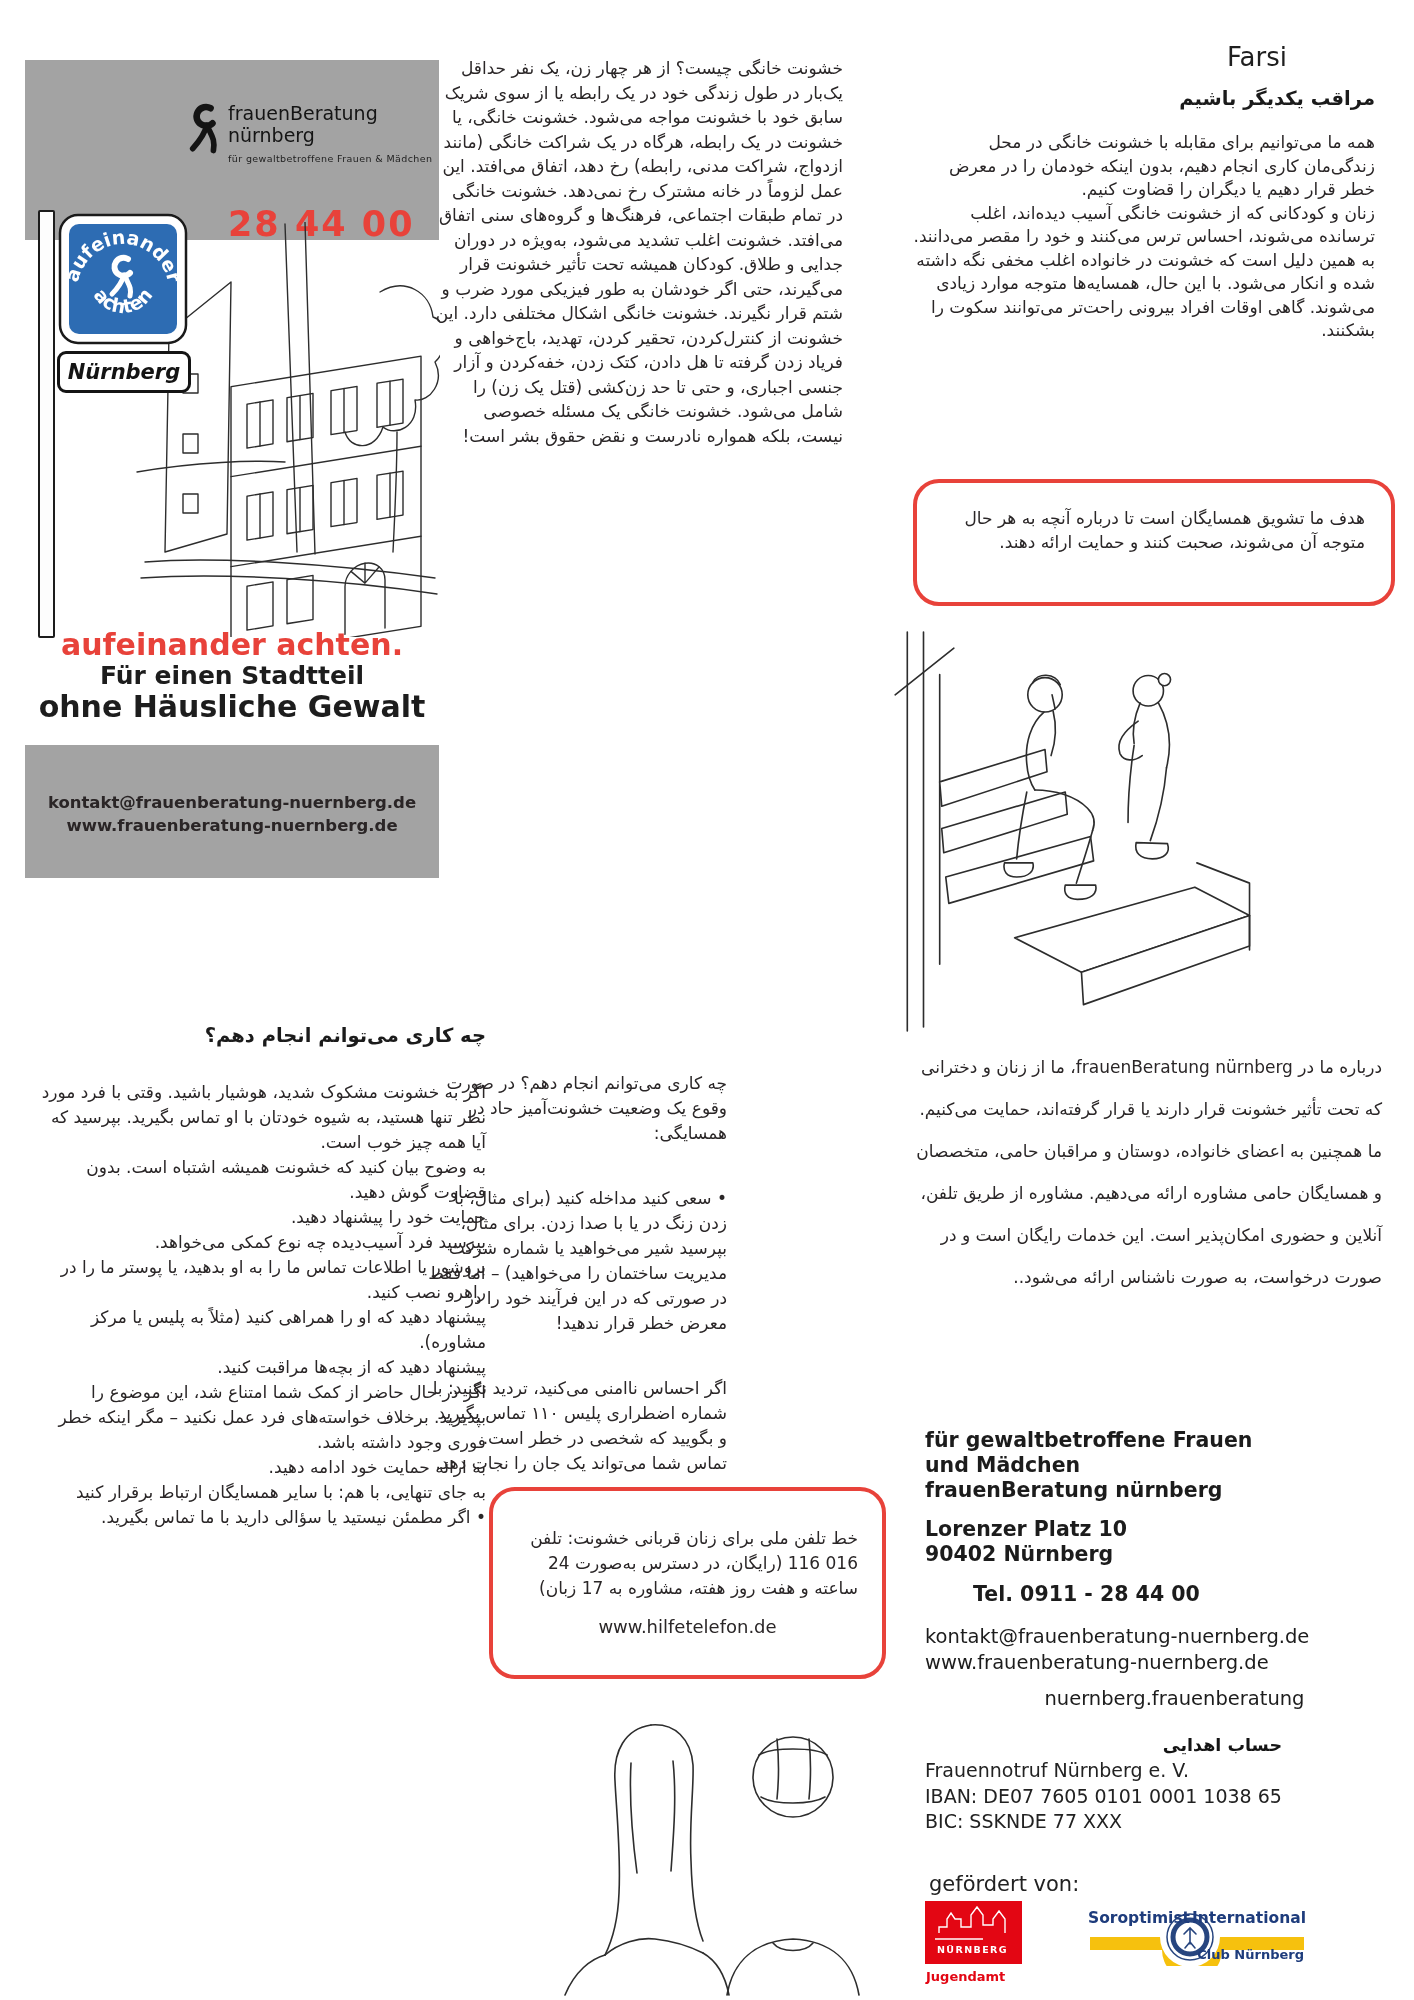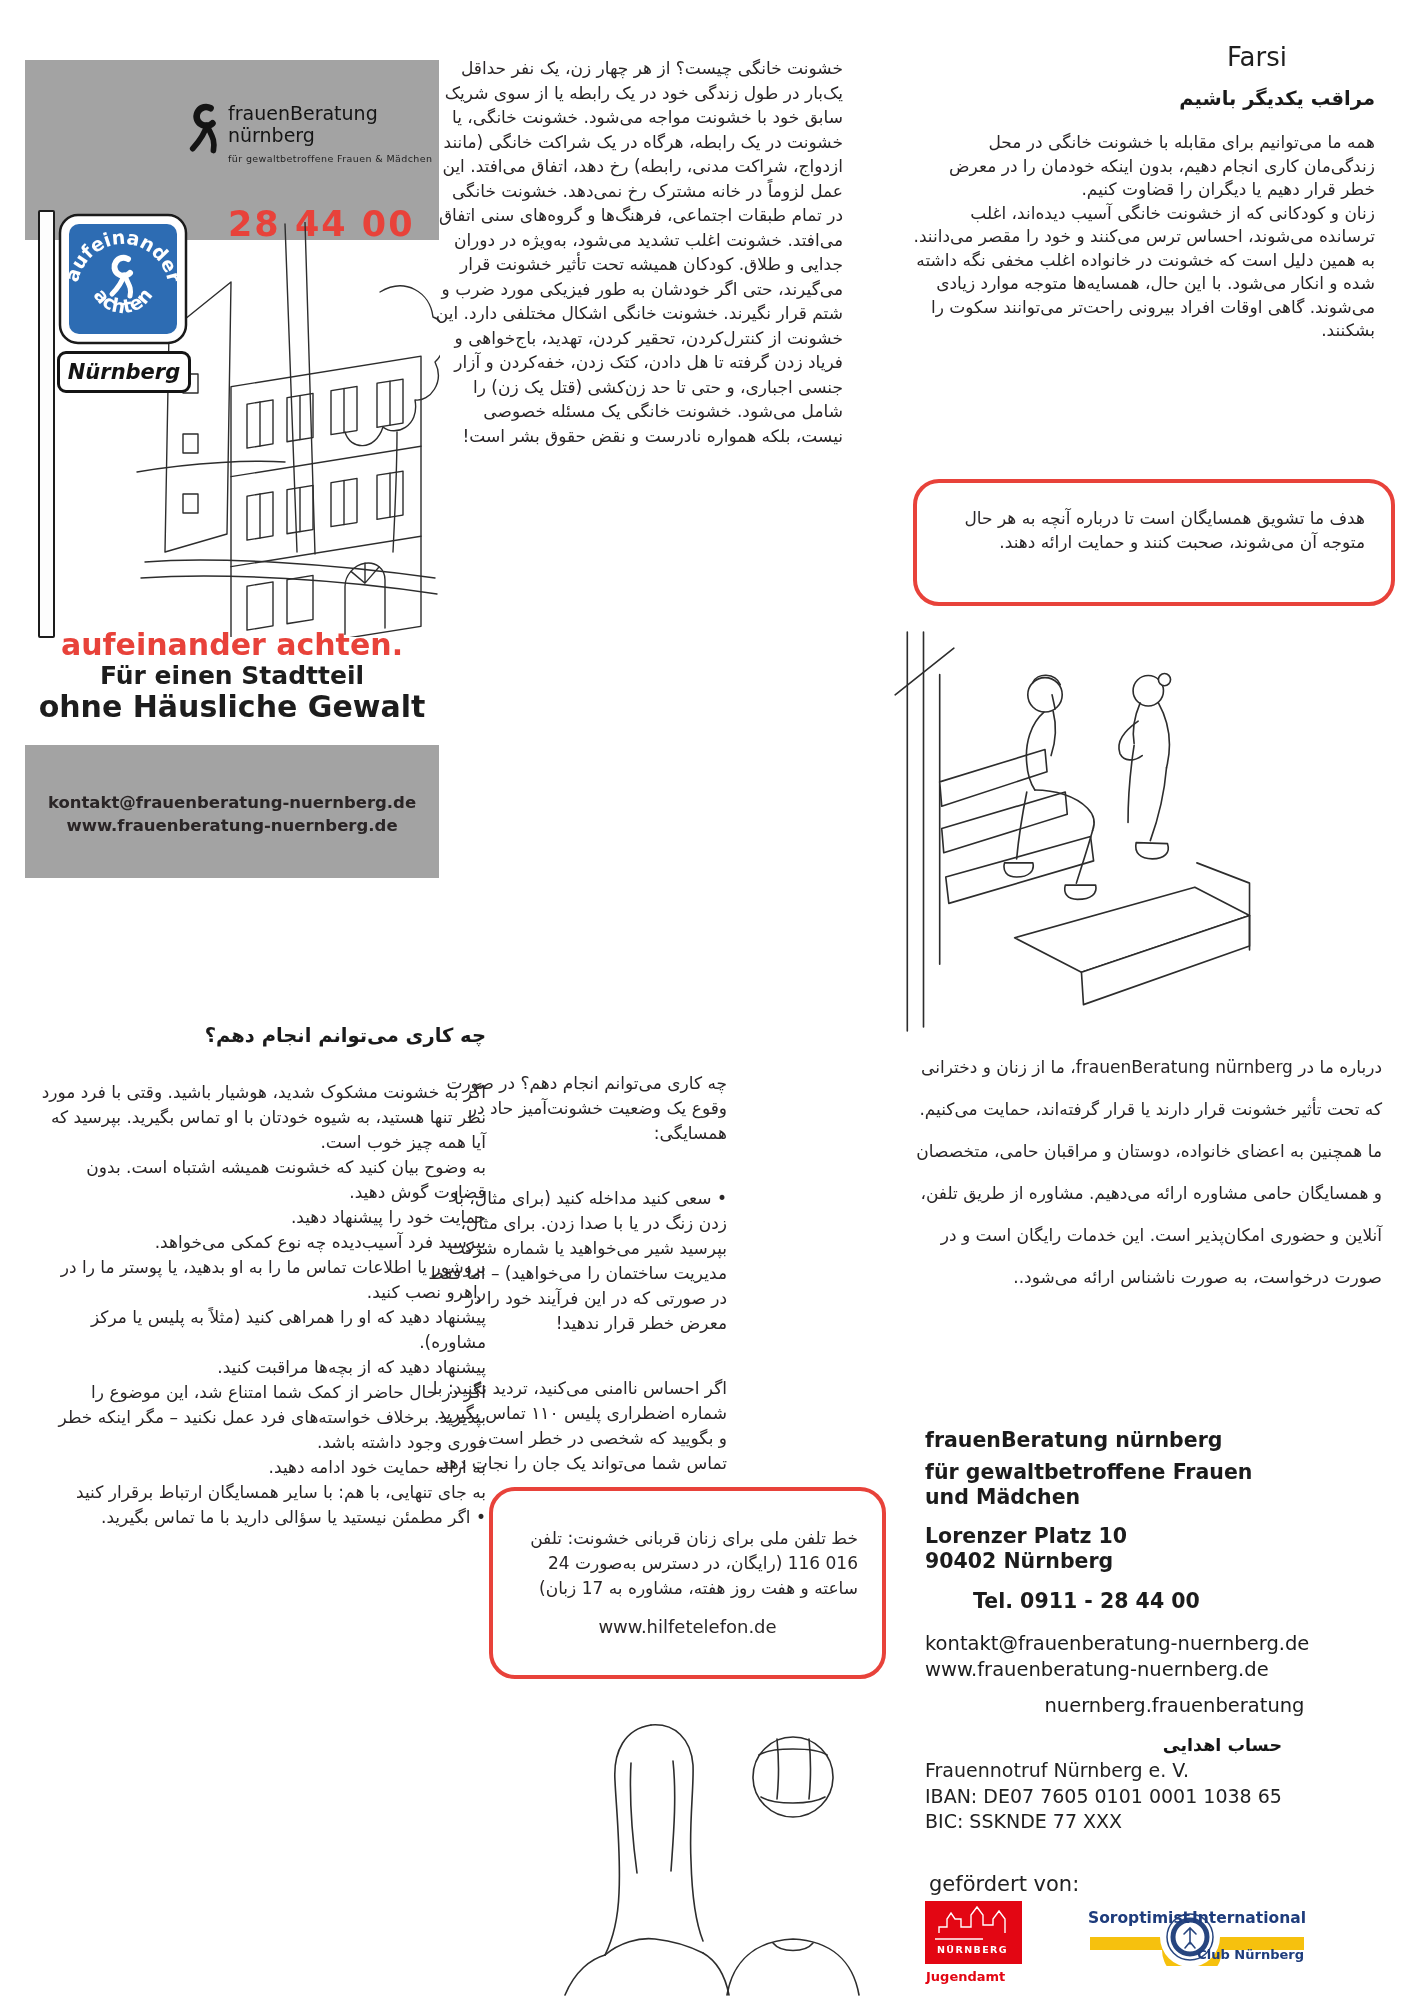--- a/index.html
+++ b/index.html
@@ -253,22 +253,22 @@
       <path d="M242 90 C228 100 220 110 224 122 C228 130 238 130 246 124"></path>
       <path d="M270 136 C268 160 262 186 254 208"></path>
       <path d="M240 210 C238 220 244 226 256 226 C268 226 274 220 271 211 Z" fill="#fff"></path>
       <path d="M238 114 C234 140 232 166 232 190"></path>
     </g>
   </svg>
 
   <div class="abs rtl fa-body" id="about-us">درباره ما در frauenBeratung nürnberg، ما از زنان و دخترانی که تحت تأثیر خشونت قرار دارند یا قرار گرفته‌اند، حمایت می‌کنیم. ما همچنین به اعضای خانواده، دوستان و مراقبان حامی، متخصصان و همسایگان حامی مشاوره ارائه می‌دهیم. مشاوره از طریق تلفن، آنلاین و حضوری امکان‌پذیر است. این خدمات رایگان است و در صورت درخواست، به صورت ناشناس ارائه می‌شود..</div>
 
   <div class="abs" id="org-contact">
+    <div class="c-bold subtitle">für gewaltbetroffene Frauen und Mädchen</div>
     <div class="c-bold name">frauenBeratung nürnberg</div>
-    <div class="c-bold subtitle">für gewaltbetroffene Frauen und Mädchen</div>
     <div class="addr">
       <div class="c-bold">Lorenzer Platz 10</div>
       <div class="c-bold">90402 Nürnberg</div>
     </div>
     <div class="c-bold phone">Tel. 0911 - 28 44 00</div>
     <div class="mail">
       <div>kontakt@frauenberatung-nuernberg.de</div>
       <div>www.frauenberatung-nuernberg.de</div>
     </div>
     <div class="social">nuernberg.frauenberatung</div>

